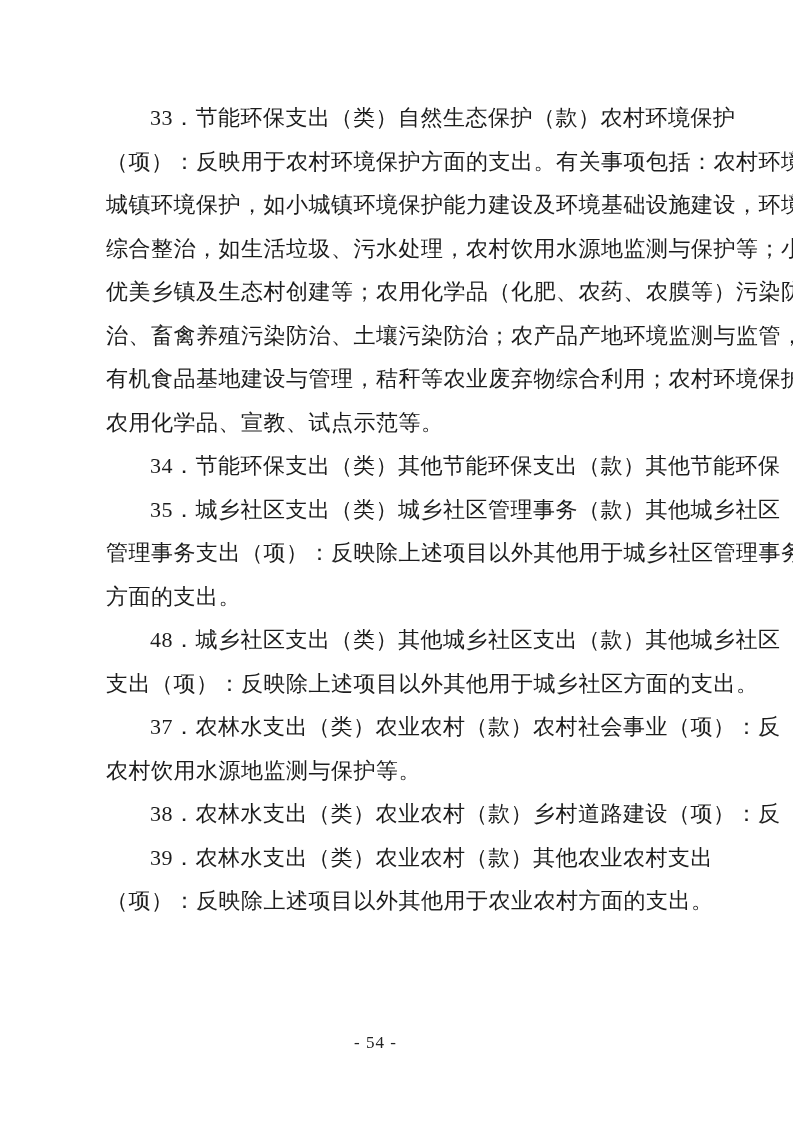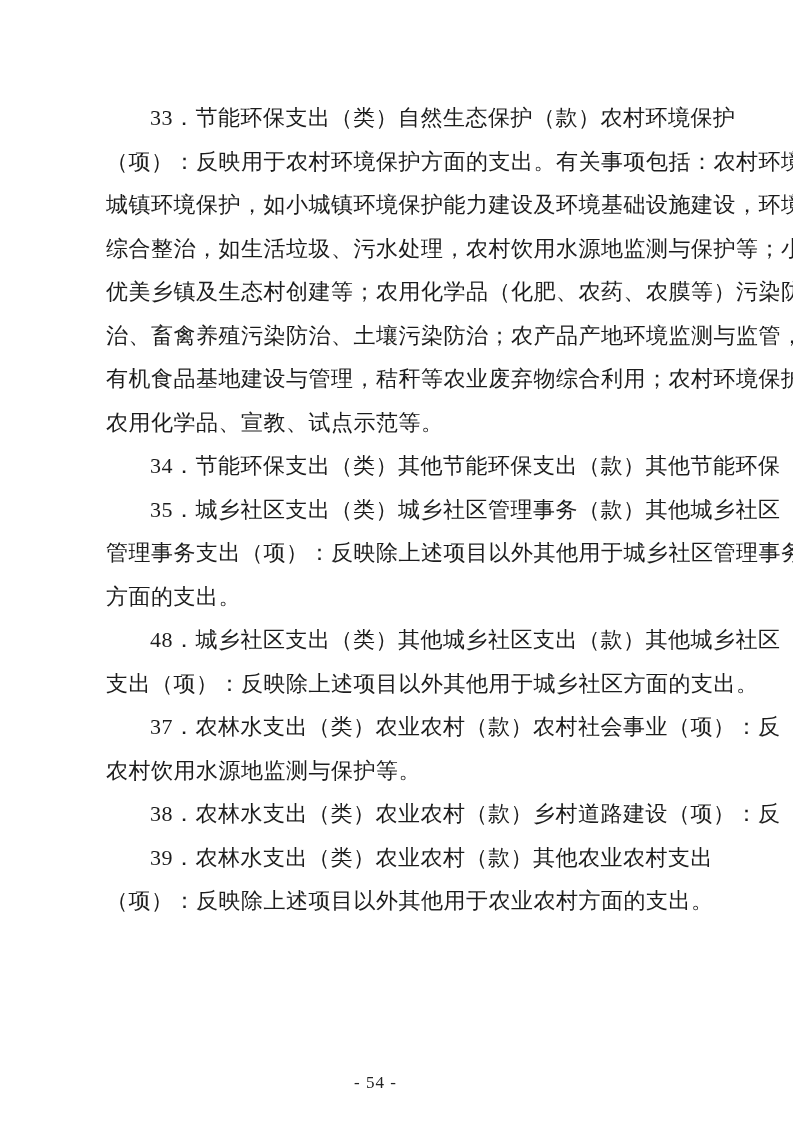--- a/index.html
+++ b/index.html
@@ -41,21 +41,20 @@
   .footer {
     position: absolute;
     left: 0;
     top: 1031px;
     width: 751px;
     text-align: center;
     font-size: 17px;
     line-height: 24px;
     letter-spacing: 1px;
     color: #222222;
-    margin-top: 40px;
   }
 </style>
 </head>
 <body>
 
 <div class="page">
 
   <div class="text-block">
 
   <div class="para">

